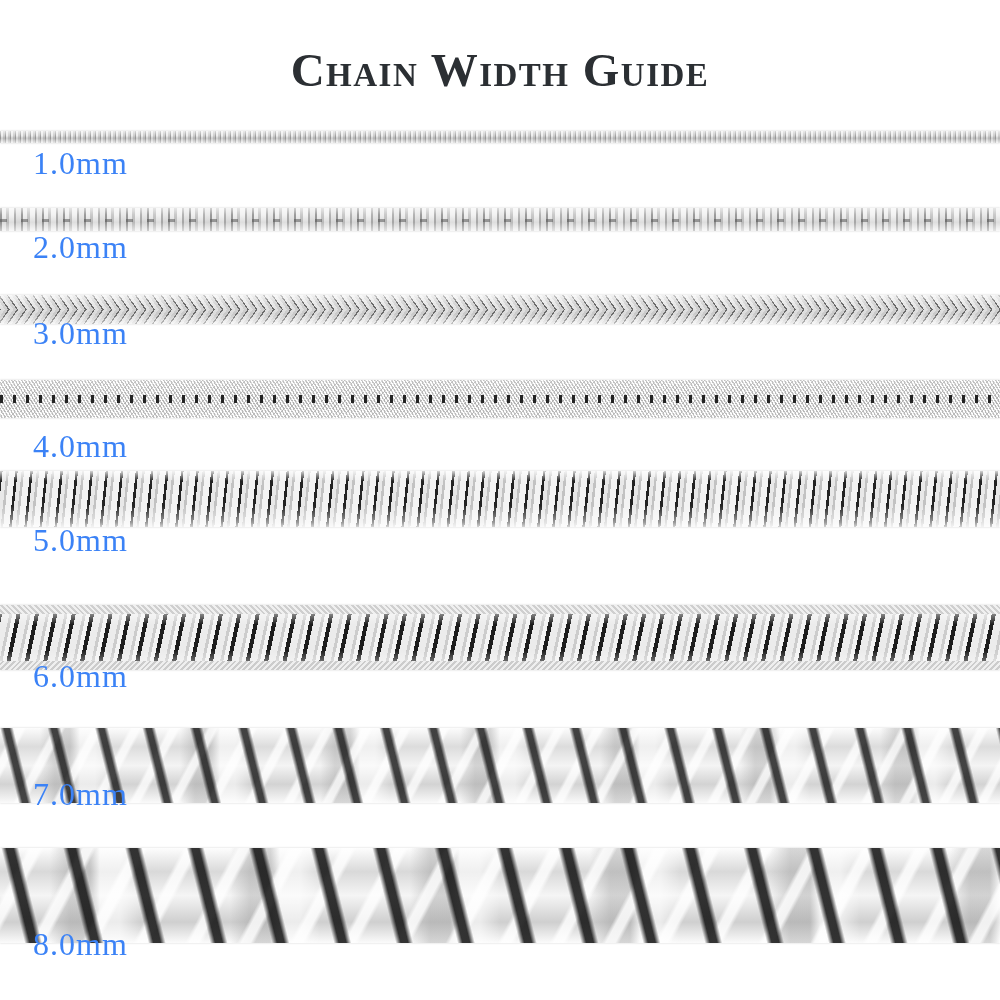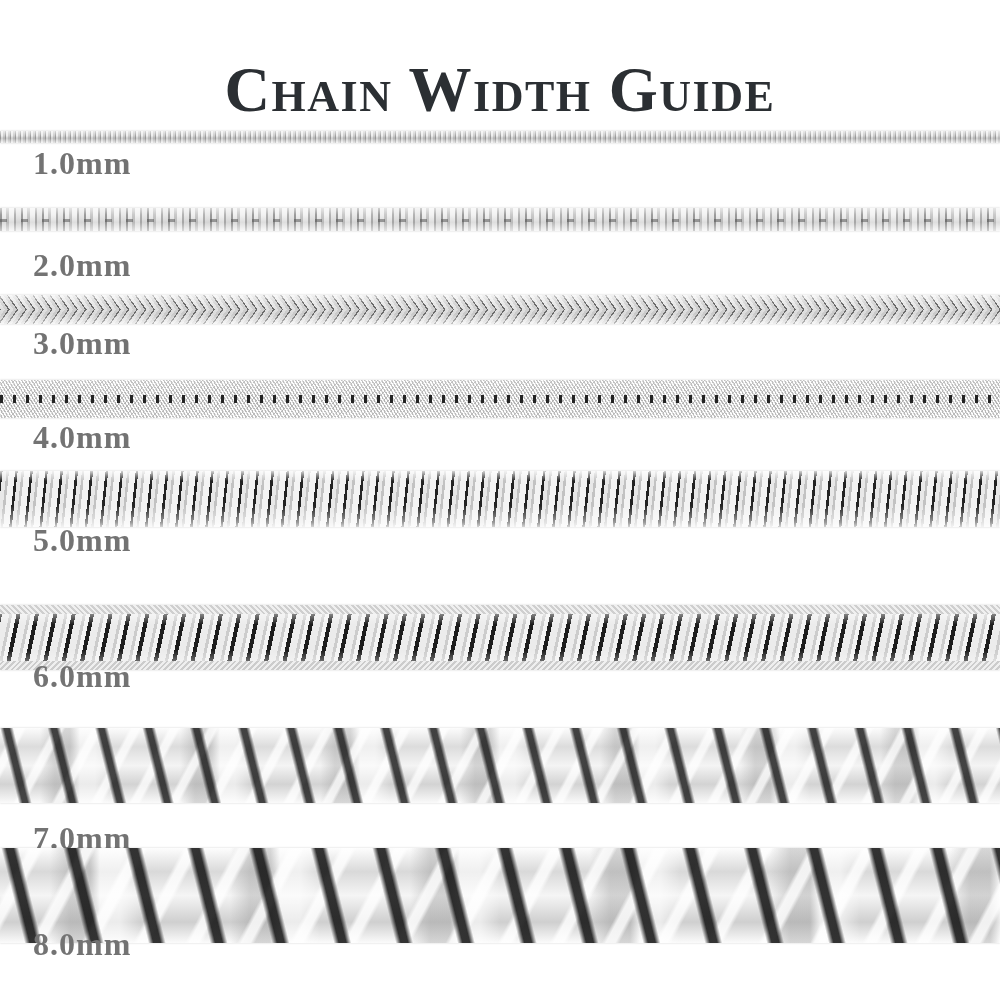--- a/index.html
+++ b/index.html
@@ -6,36 +6,36 @@
   body{
     width:1000px;height:1000px;
     background:#ffffff;
     position:relative;
     overflow:hidden;
     font-family:"Liberation Serif","DejaVu Serif",serif;
   }
   .title{
     position:absolute;top:12px;left:0;width:1000px;
     text-align:center;
-    font-size:63px;
+    font-size:47px;
     font-weight:600;
     font-variant:small-caps;
     letter-spacing:1.5px;
     color:#2b2f33;
   }
   .chain{
     position:absolute;left:0;width:1000px;
     box-shadow:0 0 2px rgba(0,0,0,.18);
   }
   .width-label{
     position:absolute;left:33px;
     font-size:32px;
-    font-weight:700;
+    font-weight:400;
     letter-spacing:1px;
-    color:#737373;
+    color:#3b82f6;
     line-height:1;
   }
   
   .c1{top:131px;height:12px;
     background-image:
       linear-gradient(180deg, rgba(255,255,255,.6), rgba(255,255,255,0) 40%, rgba(80,80,80,.2) 60%, rgba(255,255,255,.55)),
       repeating-linear-gradient(90deg,#a3a3a3 0 1.2px,#ededed 1.2px 3px,#cdcdcd 3px 5px);
   }
   
   .c2{top:208px;height:23px;
@@ -94,22 +94,22 @@
       linear-gradient(180deg,#fcfcfc 0%,#dcdcdc 25%,#f4f4f4 50%,#d3d3d3 75%,#fafafa 100%);
   }
   
   .c8{top:848px;height:95px;
     background-image:
       repeating-linear-gradient(76deg, rgba(15,15,15,0) 0 24px, rgba(15,15,15,.85) 29px 36px, rgba(15,15,15,0) 41px 60px),
       repeating-linear-gradient(-62deg, rgba(255,255,255,0) 0 14px, rgba(255,255,255,.8) 18px 26px, rgba(255,255,255,0) 30px 46px),
       repeating-linear-gradient(90deg, rgba(200,200,200,0) 0 50px, rgba(145,145,145,.35) 70px 90px, rgba(255,255,255,.6) 100px 120px, rgba(200,200,200,0) 140px 180px),
       linear-gradient(180deg,#fdfdfd 0%,#d9d9d9 25%,#f5f5f5 50%,#cfcfcf 78%,#fbfbfb 100%);
   }
-  .l1{top:147px;} .l2{top:231px;margin-top:18px;} .l3{top:327px;} .l4{top:421px;}
-  .l5{top:524px;} .l6{top:660px;} .l7{top:822px;} .l8{top:928px;}
+  .l1{top:147px;} .l2{top:231px;} .l3{top:317px;} .l4{top:430px;}
+  .l5{top:524px;} .l6{top:660px;} .l7{top:778px;} .l8{top:928px;}
 </style>
 </head>
 <body>
 
 <h1 class="title">Chain Width Guide</h1>
 
 <div class="chain c1"></div>
 <div class="width-label l1">1.0mm</div>
 
 <div class="chain c2"></div>

